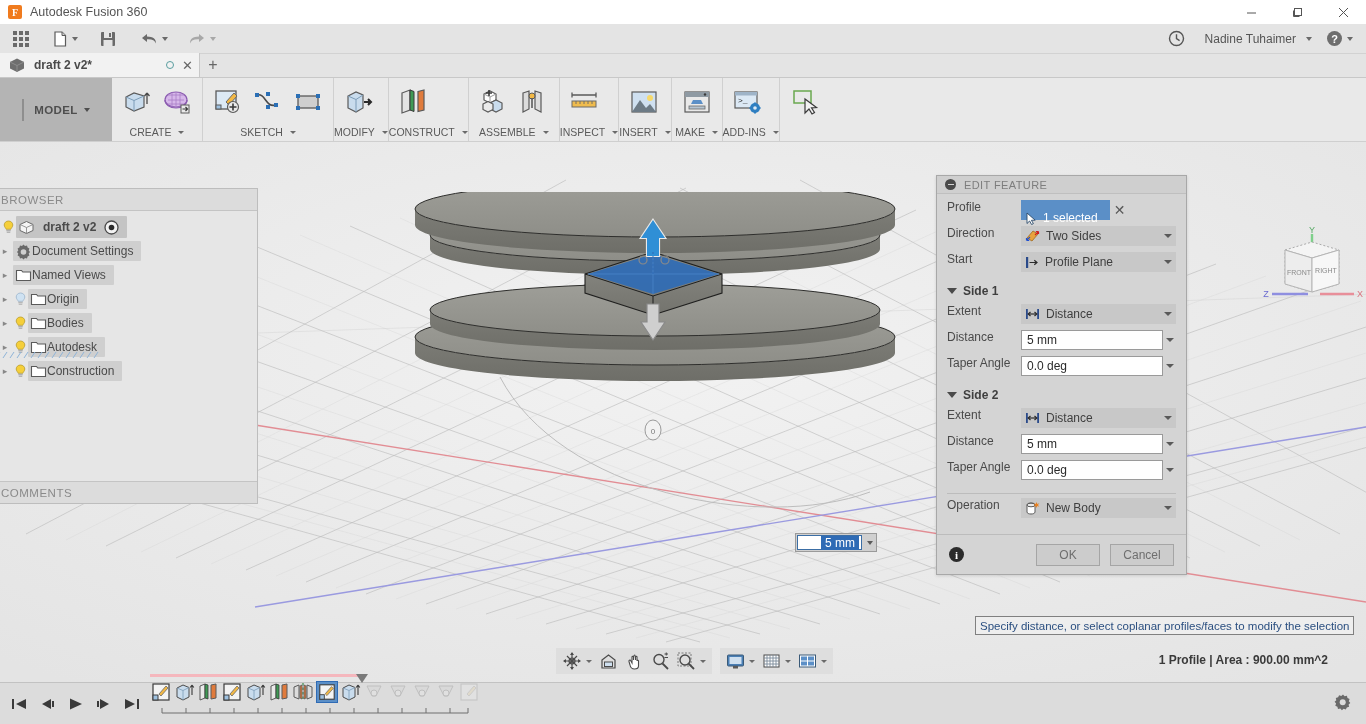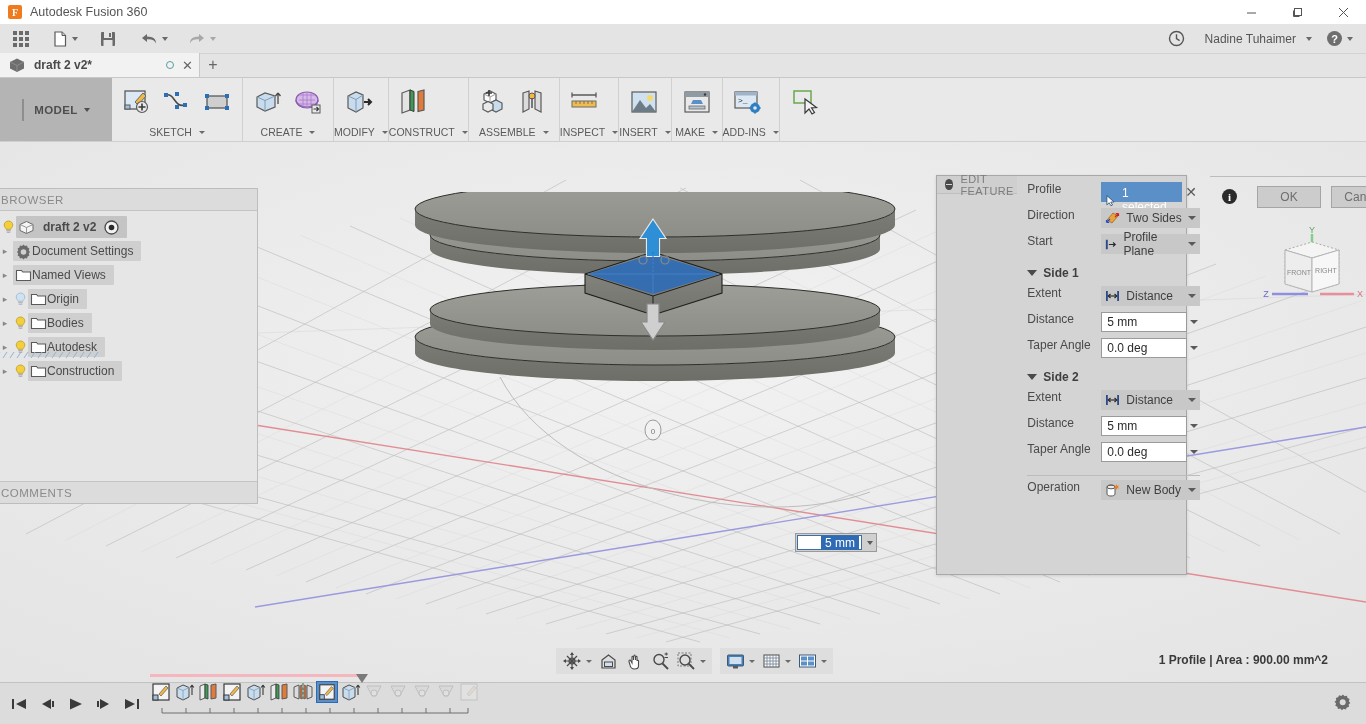--- a/index.html
+++ b/index.html
@@ -105,21 +105,21 @@
     height:22px; background:#dcdcdc; border-top:1px solid #c4c4c4;
     display:flex; align-items:center; padding-left:44px;
     color:#8a8a8a; font-size:11.5px; letter-spacing:.5px;
   }
 
   
   .dialog {
     position:absolute; left:936px; top:175px; width:251px; height:400px;
     background:#d4d4d4; border:1px solid #a8a8a8; z-index:30;
     box-shadow:0 1px 3px rgba(0,0,0,.12);
-    display:flex; flex-direction:row;
+    display:flex; flex-direction:column;
   }
   .dlg-hdr {
     height:18px; background:#cfcfcf; border-bottom:1px solid #bfbfbf;
     display:flex; align-items:center; gap:8px; padding-left:8px;
     color:#7d7d7d; font-size:11px; letter-spacing:.4px;
   }
   .dlg-collapse { width:11px;height:11px;border-radius:50%;background:#4a4a4a; display:flex;align-items:center;justify-content:center;}
   .dlg-collapse i { width:6px;height:1.6px;background:#d4d4d4;display:block;}
   .dlg-body { flex:1; padding:6px 10px 0 10px; }
   .frow { display:flex; align-items:flex-start; height:26px; }
@@ -323,20 +323,45 @@
     <div class="ws-selector">
       <span class="grip"></span>
       <span>MODEL</span>
       <span class="caret" style="margin-left:6px;border-top-color:#4e4e4e"></span>
     </div>
 
     <div class="panelgrp">
       <div class="icons">
         <div class="ribbon-btn">
           <svg width="32" height="32" viewBox="0 0 32 32">
+              <path d="M5 11 L13 7 L23 10 L23 21 L13 25 L5 21 Z" fill="#c9dced" stroke="#5a5a5a" stroke-width="1.2"></path>
+              <path d="M5 11 L13 14.5 L23 10 M13 14.5 V25" fill="none" stroke="#7c9cb8" stroke-width="1"></path>
+              <path d="M26 18 V7 M26 7 L23.5 10 M26 7 L28.5 10" fill="none" stroke="#4a4a4a" stroke-width="1.3"></path>
+            </svg>
+        </div>
+        <div class="ribbon-btn">
+          <svg width="32" height="32" viewBox="0 0 32 32">
+              <ellipse cx="15" cy="14" rx="11" ry="8" fill="#d7b8ea" stroke="#8b5cb0" stroke-width="1.2"></ellipse>
+              <path d="M4 14 C4 18 9 21 15 21 C21 21 26 18 26 14" fill="none" stroke="#8b5cb0" stroke-width="1.2"></path>
+              <path d="M7 9 H23 M7 14 H23 M7 18 H23 M11 6.5 V21 M15 6 V21.5 M19 6.5 V21" stroke="#a87fc7" stroke-width=".8"></path>
+              <rect x="20" y="19" width="8" height="8" fill="#e9e9e9" stroke="#5a5a5a" stroke-width="1"></rect>
+              <path d="M21.5 23 H26 M24.5 21 L26.5 23 L24.5 25" fill="none" stroke="#3a3a3a" stroke-width="1.2"></path>
+            </svg>
+        </div>
+      </div>
+      <div class="plabel">
+          <span>CREATE</span>
+          <span class="caret sm"></span>
+        </div>
+    </div>
+
+    <div class="panelgrp">
+      <div class="icons">
+        <div class="ribbon-btn">
+          <svg width="32" height="32" viewBox="0 0 32 32">
               <rect x="4" y="5" width="20" height="18" fill="#dce9f5" stroke="#5a5a5a" stroke-width="1.3"></rect>
               <rect x="4" y="19" width="5" height="4" fill="#9ec1e0" stroke="#5a5a5a" stroke-width="1"></rect>
               <path d="M14 16 L22 7 L25 10 L17 19 Z" fill="#f2b845" stroke="#6a6a6a" stroke-width="1"></path>
               <circle cx="21" cy="21" r="5.5" fill="#e9e9e9" stroke="#5a5a5a" stroke-width="1.2"></circle>
               <path d="M21 17.5 V24.5 M17.5 21 H24.5" stroke="#3a3a3a" stroke-width="1.6"></path>
             </svg>
         </div>
         <div class="ribbon-btn">
           <svg width="32" height="32" viewBox="0 0 32 32">
               <path d="M5 9 C14 7 13 22 24 19" fill="none" stroke="#4a4a4a" stroke-width="1.6"></path>
@@ -351,45 +376,20 @@
               <rect x="6" y="10" width="20" height="12" fill="#cfcfcf" stroke="#5a5a5a" stroke-width="1.3"></rect>
               <rect x="4" y="8" width="4" height="4" fill="#2b6fb5"></rect>
               <rect x="24" y="8" width="4" height="4" fill="#2b6fb5"></rect>
               <rect x="4" y="20" width="4" height="4" fill="#2b6fb5"></rect>
               <rect x="24" y="20" width="4" height="4" fill="#2b6fb5"></rect>
             </svg>
         </div>
       </div>
       <div class="plabel">
           <span>SKETCH</span>
-          <span class="caret sm"></span>
-        </div>
-    </div>
-
-    <div class="panelgrp">
-      <div class="icons">
-        <div class="ribbon-btn">
-          <svg width="32" height="32" viewBox="0 0 32 32">
-              <path d="M5 11 L13 7 L23 10 L23 21 L13 25 L5 21 Z" fill="#c9dced" stroke="#5a5a5a" stroke-width="1.2"></path>
-              <path d="M5 11 L13 14.5 L23 10 M13 14.5 V25" fill="none" stroke="#7c9cb8" stroke-width="1"></path>
-              <path d="M26 18 V7 M26 7 L23.5 10 M26 7 L28.5 10" fill="none" stroke="#4a4a4a" stroke-width="1.3"></path>
-            </svg>
-        </div>
-        <div class="ribbon-btn">
-          <svg width="32" height="32" viewBox="0 0 32 32">
-              <ellipse cx="15" cy="14" rx="11" ry="8" fill="#d7b8ea" stroke="#8b5cb0" stroke-width="1.2"></ellipse>
-              <path d="M4 14 C4 18 9 21 15 21 C21 21 26 18 26 14" fill="none" stroke="#8b5cb0" stroke-width="1.2"></path>
-              <path d="M7 9 H23 M7 14 H23 M7 18 H23 M11 6.5 V21 M15 6 V21.5 M19 6.5 V21" stroke="#a87fc7" stroke-width=".8"></path>
-              <rect x="20" y="19" width="8" height="8" fill="#e9e9e9" stroke="#5a5a5a" stroke-width="1"></rect>
-              <path d="M21.5 23 H26 M24.5 21 L26.5 23 L24.5 25" fill="none" stroke="#3a3a3a" stroke-width="1.2"></path>
-            </svg>
-        </div>
-      </div>
-      <div class="plabel">
-          <span>CREATE</span>
           <span class="caret sm"></span>
         </div>
     </div>
 
     <div class="panelgrp">
       <div class="icons">
         <div class="ribbon-btn">
           <svg width="32" height="32" viewBox="0 0 32 32">
               <path d="M5 10 L13 6 L20 9 L20 22 L13 26 L5 22 Z" fill="#c9dced" stroke="#5a5a5a" stroke-width="1.2"></path>
               <path d="M5 10 L13 13.5 L20 9 M13 13.5 V26" fill="none" stroke="#7c9cb8" stroke-width="1"></path>
@@ -754,20 +754,21 @@
               <rect x="3" y="4.5" width="6" height="4" fill="#5b8fc7"></rect>
               <rect x="10" y="4.5" width="6" height="4" fill="#5b8fc7"></rect>
               <rect x="3" y="9.5" width="6" height="4" fill="#5b8fc7"></rect>
               <rect x="10" y="9.5" width="6" height="4" fill="#5b8fc7"></rect>
             </svg>
           <span class="caret sm"></span>
         </div>
       </div>
     </div>
 
+    <div class="hint" style="left:975px;top:474px;">Specify distance, or select coplanar profiles/faces to modify the selection</div>
     <div class="stat-right" style="top:511px;">1 Profile | Area : 900.00 mm^2</div>
   </div>
 
   <div class="browser">
     <div class="browser-hdr">BROWSER</div>
     <div class="browser-body">
 
       <div class="tree-row" style="padding-left:44px;">
         <span class="bulb">
           <svg width="13" height="14" viewBox="0 0 13 14">

